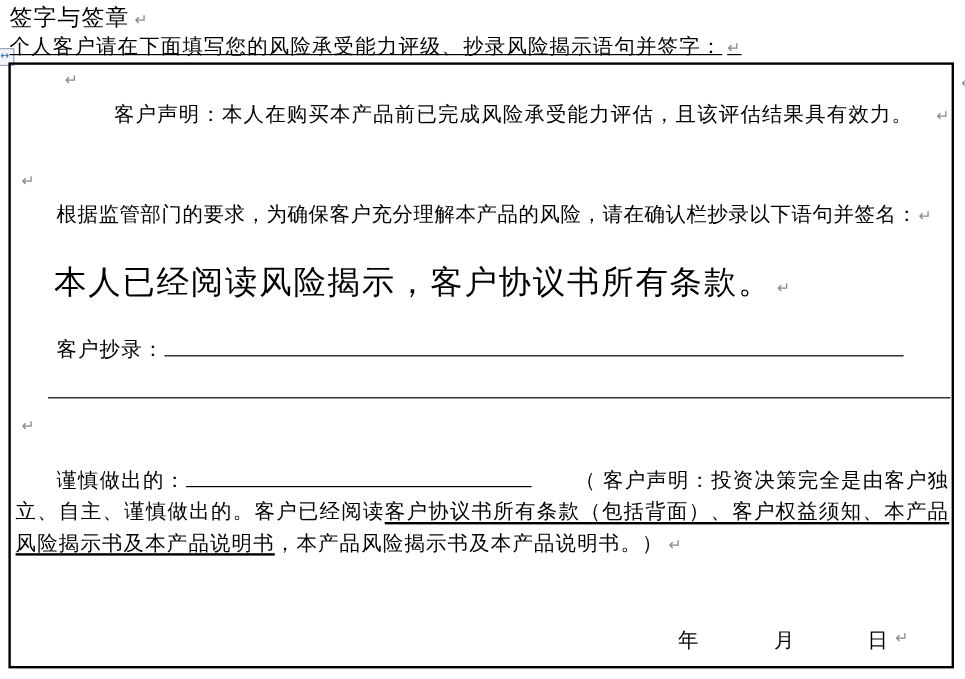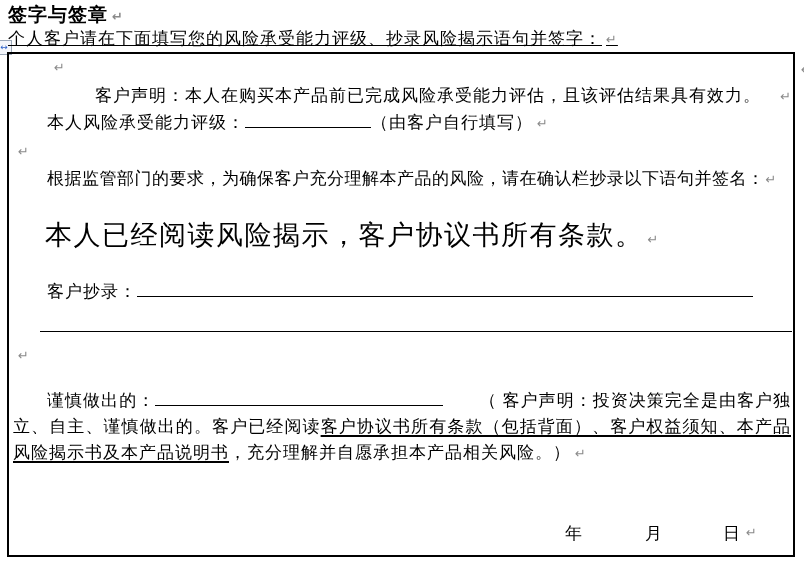--- a/index.html
+++ b/index.html
@@ -6,21 +6,21 @@
   .page{
     position:relative;
     width:804px;height:566px;
     background:#fff;
     overflow:hidden;
     font-family:"Liberation Serif","DejaVu Serif",serif;
     color:#000;
   }
   .doc-title{
     position:absolute;left:8px;top:2px;
-    font-size:19px;font-weight:bold;letter-spacing:1px;
+    font-size:19px;font-weight:normal;letter-spacing:1px;
     white-space:nowrap;
   }
   .intro-line{
     position:absolute;left:8px;top:27px;
     font-size:17px;letter-spacing:1px;white-space:nowrap;text-decoration:underline;
   }
   .fmt-mark{
     color:#8a8a8a;font-size:13px;font-family:"DejaVu Sans",sans-serif;
     margin-left:4px;vertical-align:baseline;
   }
@@ -87,23 +87,20 @@
 
     <div class="abs" style="left:41px;top:4px;">
       <span class="fmt-mark">↵</span>
     </div>
 
     <div class="abs tline" style="left:38px;top:30px;margin-left:48px;">
       <span>客户声明：本人在购买本产品前已完成风险承受能力评估，且该评估结果具有效力。</span>
       <span class="fmt-mark" style="margin-left:14px;">↵</span>
     </div>
 
-    <div class="abs tline" style="left:38px;top:57px;">
-      <span>本人风险承受能力评级：</span><span class="blank" style="width:126px;"></span><span>（由客户自行填写）</span><span class="fmt-mark">↵</span>
-    </div>
 
     <div class="abs" style="left:9px;top:88px;">
       <span class="fmt-mark" style="margin-left:0;">↵</span>
     </div>
 
     <div class="abs tline" style="left:38px;top:113px;letter-spacing:0.5px;">
       <span>根据监管部门的要求，为确保客户充分理解本产品的风险，请在确认栏抄录以下语句并签名：</span><span class="fmt-mark" style="margin-left:1px;">↵</span>
     </div>
 
     <div class="abs statement" style="left:36px;top:163px;">
@@ -114,21 +111,21 @@
       <span>客户抄录：</span><span class="blank" style="width:616px;"></span>
     </div>
 
     <div class="abs fullline" style="left:31px;top:277px;width:752px;"></div>
 
     <div class="abs" style="left:9px;top:292px;">
       <span class="fmt-mark" style="margin-left:0;">↵</span>
     </div>
 
     <div class="abs sign-para" style="left:4px;top:334px;width:778px;">
-      <span>谨慎做出的：</span><span class="blank" style="width:288px;"></span><span class="gap-inline"></span><span>（ 客户声明：投资决策完全是由客户独立、自主、谨慎做出的。客户已经阅读</span><span class="u-inline">客户协议书所有条款（包括背面）、客户权益须知、本产品风险揭示书及本产品说明书</span><span>，充分理解并自愿承担本产品相关风险。）</span><span class="fmt-mark">↵</span>
+      <span>谨慎做出的：</span><span class="blank" style="width:288px;"></span><span class="gap-inline"></span><span>（ 客户声明：投资决策完全是由客户独立、自主、谨慎做出的。客户已经阅读</span><span class="u-inline">客户协议书所有条款（包括背面）、客户权益须知、本产品风险揭示书及本产品说明书</span><span>，本产品风险揭示书及本产品说明书。）</span><span class="fmt-mark">↵</span>
     </div>
 
     <div class="abs date-row" style="left:0;top:468px;width:784px;height:22px;">
       <span class="d" style="left:556px;">年</span>
       <span class="d" style="left:636px;">月</span>
       <span class="d" style="left:714px;">日</span>
       <span class="fmt-mark" style="position:absolute;left:733px;top:3px;">↵</span>
     </div>
 
   </div>

